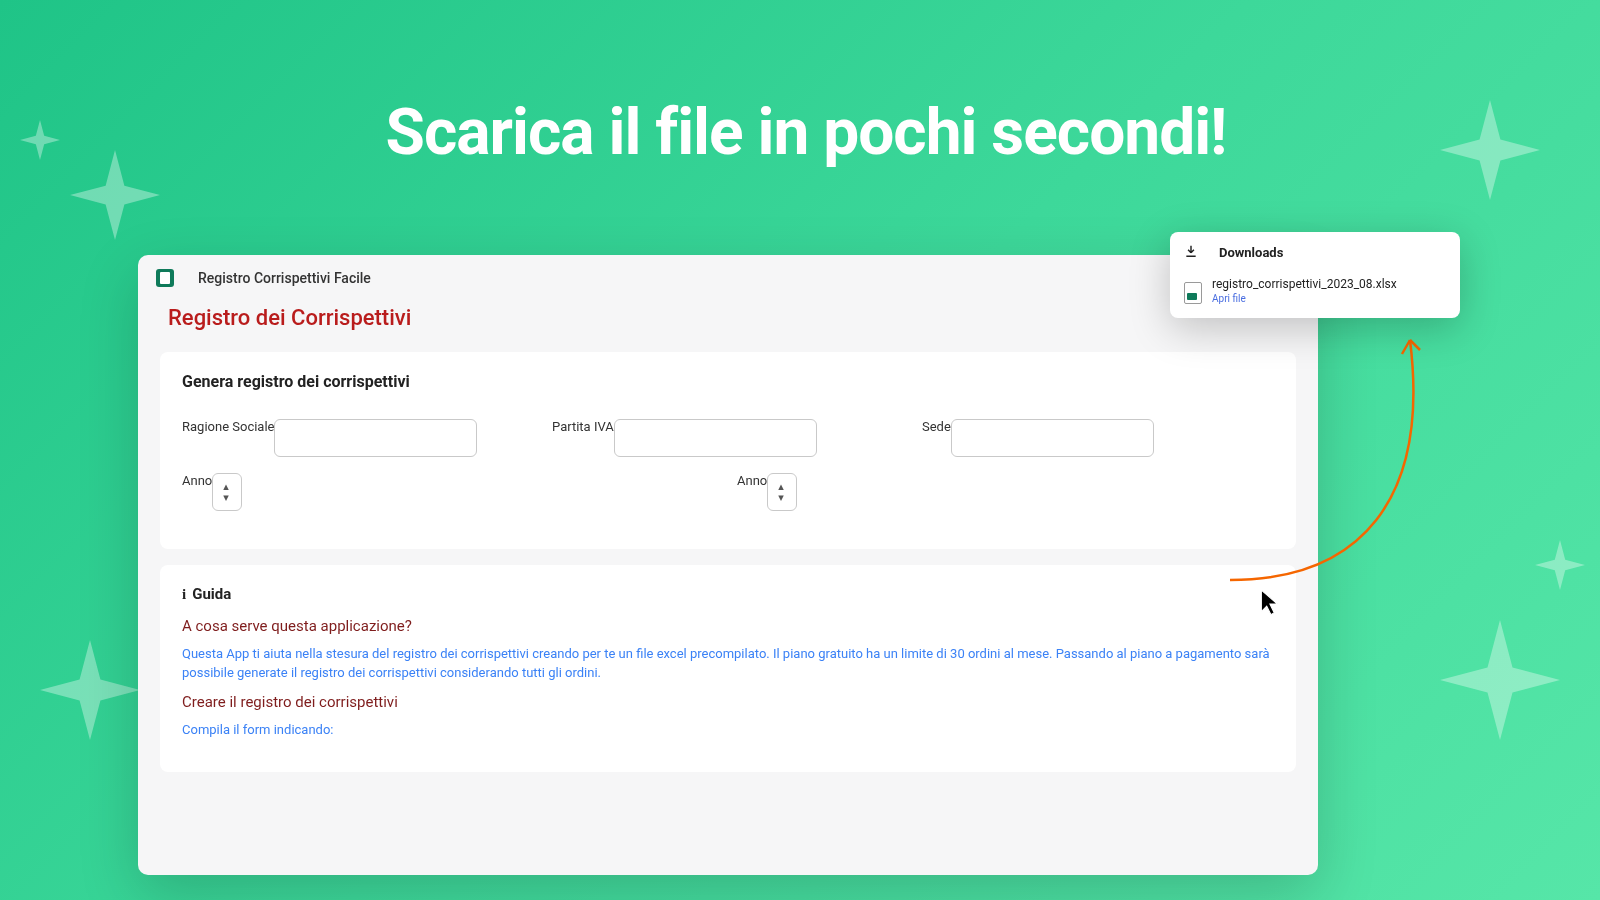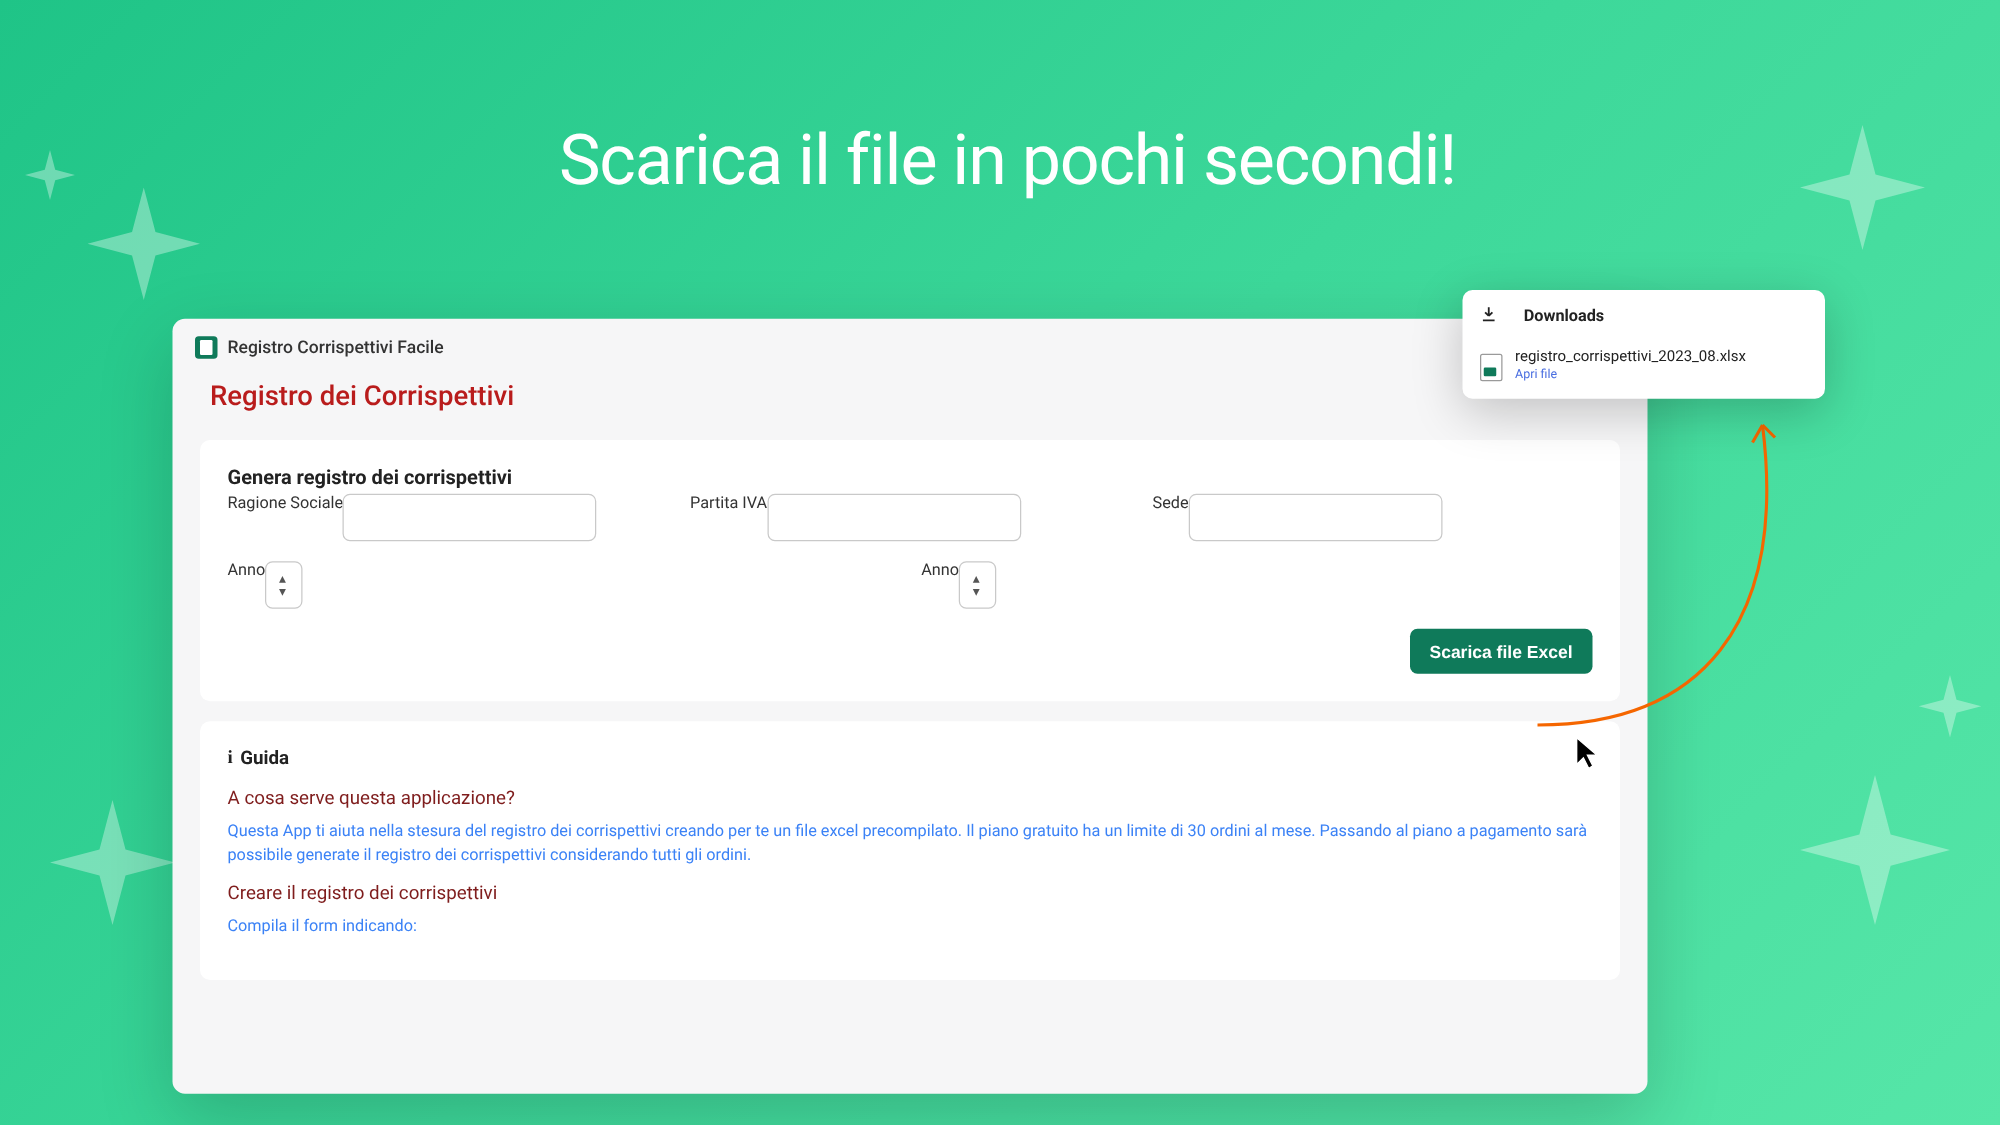--- a/index.html
+++ b/index.html
@@ -19,42 +19,42 @@
 }
 .sparkle svg { display: block; }
 
 .hero-title {
   position: absolute;
   top: 95px;
   left: 12px;
   right: 0;
   text-align: center;
   color: #fff;
-  font-size: 56px;
-  font-weight: 400;
+  font-size: 64px;
+  font-weight: 700;
   letter-spacing: -1px;
 }
 
 .app-window {
   position: absolute;
   top: 255px;
   left: 138px;
   width: 1180px;
   height: 620px;
   background: #f6f6f7;
   border-radius: 10px;
   box-shadow: 0 20px 60px rgba(0,0,0,0.18);
   overflow: hidden;
 }
 
 .app-header {
   display: flex;
   align-items: center;
   padding: 14px 18px 8px 18px;
-  gap: 8px;
+  gap: 24px;
 }
 .app-header .doc-icon {
   width: 18px; height: 18px;
   background: #0f7a5a;
   border-radius: 3px;
   position: relative;
   display: inline-flex;
   align-items: center;
   justify-content: center;
 }
@@ -81,21 +81,21 @@
   margin: 0 22px 16px 22px;
   background: #fff;
   border-radius: 8px;
   padding: 20px 22px 22px 22px;
 }
 
 .card-title {
   font-size: 16px;
   font-weight: 700;
   color: #222;
-  margin-bottom: 4px;
+  margin-bottom: 28px;
 }
 
 .form-row {
   display: flex;
   gap: 18px;
   margin-bottom: 16px;
 }
 .field { flex: 1; display: flex; flex-direction: row; }
 .field label {
   font-size: 13px;
@@ -295,23 +295,20 @@
         </div>
       </div>
       <div class="field">
         <label>Anno</label>
         <div class="select-box">
           <span class="updown">▴<br>▾</span>
         </div>
       </div>
     </div>
 
-    <div class="btn-row">
-      <button class="download-btn">Scarica file Excel</button>
-    </div>
   </div>
 
   <div class="card guide-card">
     <div class="guide-head">
       <span style="font-family:serif; font-weight:700;">i</span>
       <span>Guida</span>
     </div>
     <h4>A cosa serve questa applicazione?</h4>
     <p>Questa App ti aiuta nella stesura del registro dei corrispettivi creando per te un file excel precompilato. Il piano gratuito ha un limite di 30 ordini al mese. Passando al piano a pagamento sarà possibile generate il registro dei corrispettivi considerando tutti gli ordini.</p>
     <h4>Creare il registro dei corrispettivi</h4>

